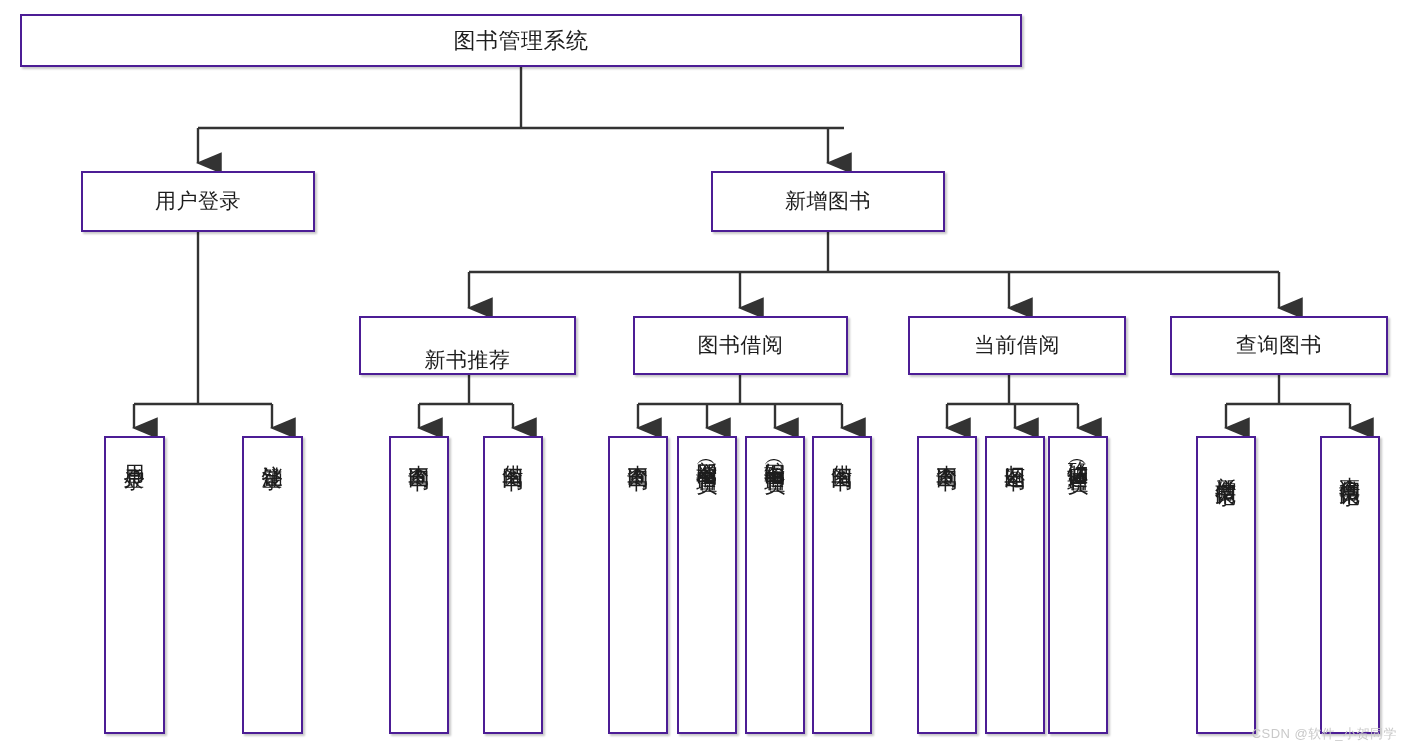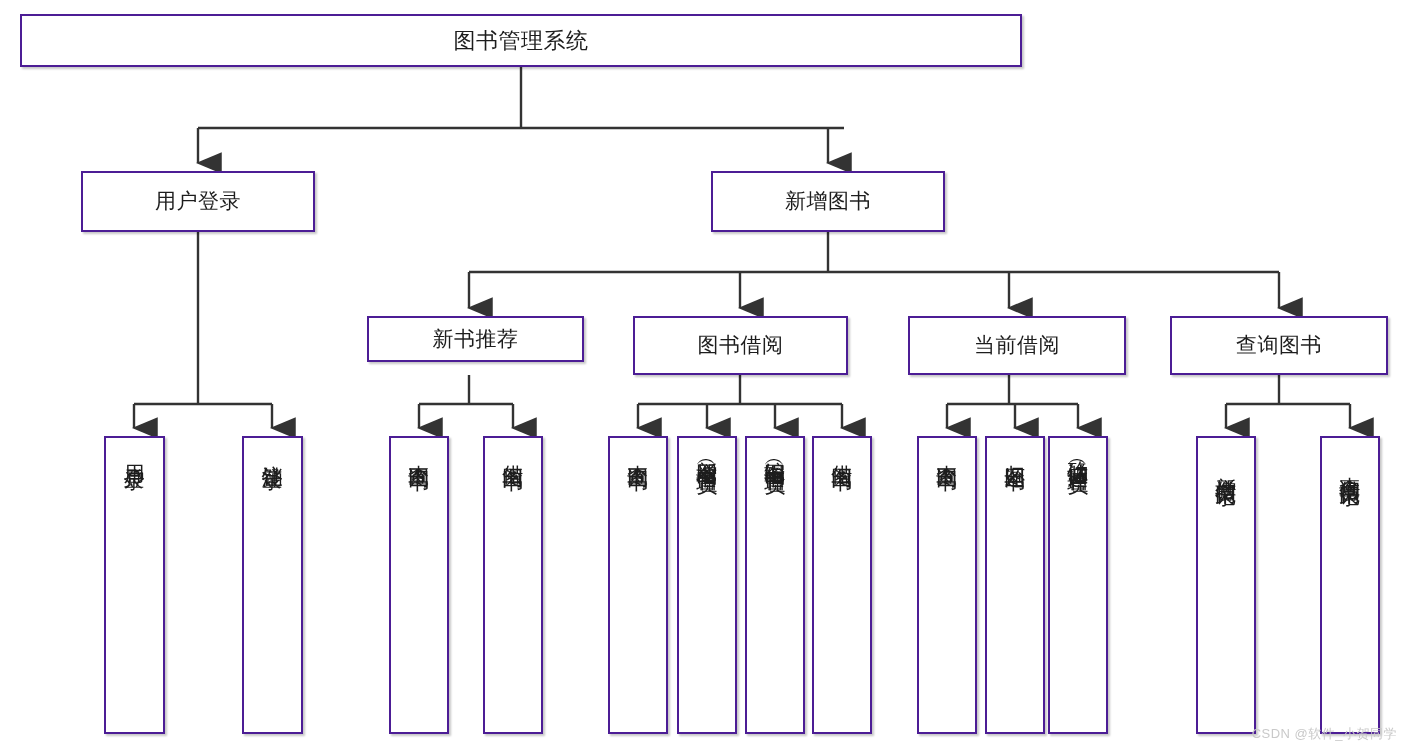--- a/index.html
+++ b/index.html
@@ -142,21 +142,21 @@
     <span class="label">图书管理系统</span>
   </div>
 
   <div class="node tier1" style="left:81px; top:171px; width:234px; height:61px;">
     <span class="label">用户登录</span>
   </div>
   <div class="node tier1" style="left:711px; top:171px; width:234px; height:61px;">
     <span class="label">新增图书</span>
   </div>
 
-  <div class="node tier2" style="left:367px; top:316px; width:217px; height:46px;">
+  <div class="node tier2" style="left:359px; top:316px; width:217px; height:59px;align-items:flex-end;">
     <span class="label">新书推荐</span>
   </div>
   <div class="node tier2" style="left:633px; top:316px; width:215px; height:59px;">
     <span class="label">图书借阅</span>
   </div>
   <div class="node tier2" style="left:908px; top:316px; width:218px; height:59px;">
     <span class="label">当前借阅</span>
   </div>
   <div class="node tier2" style="left:1170px; top:316px; width:218px; height:59px;">
     <span class="label">查询图书</span>

